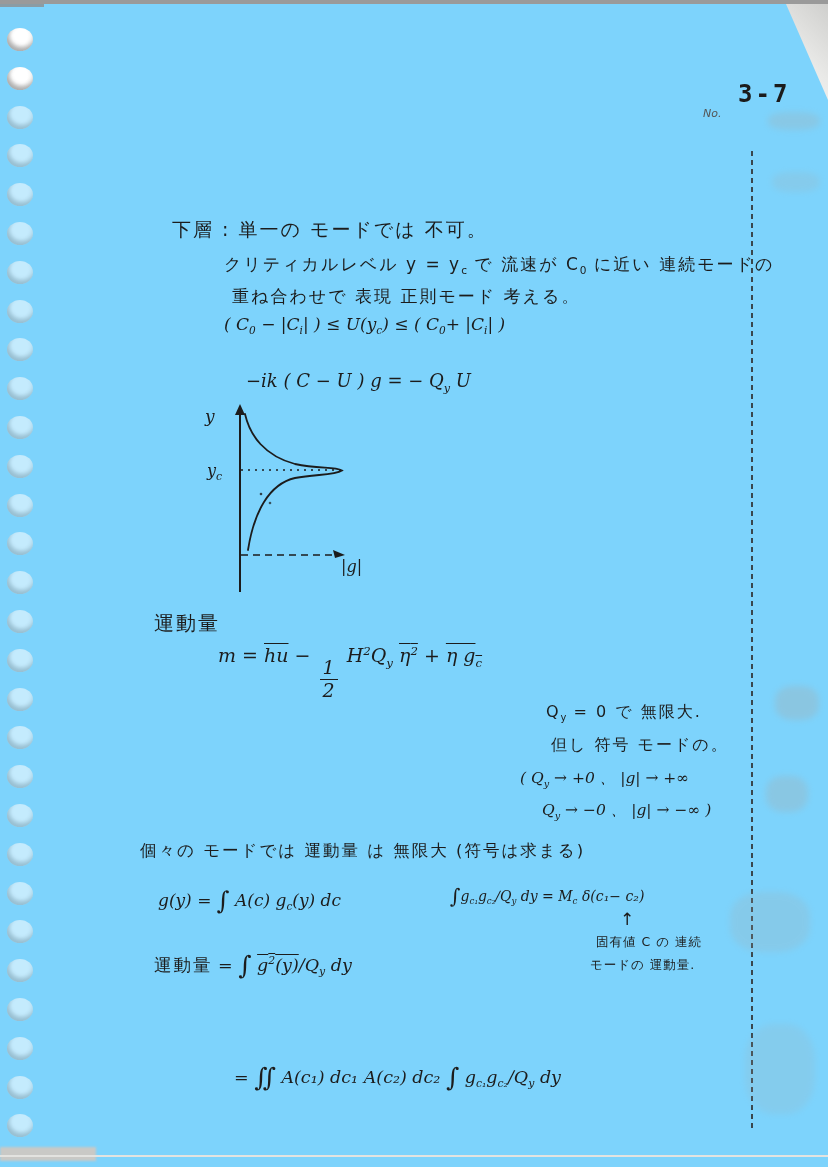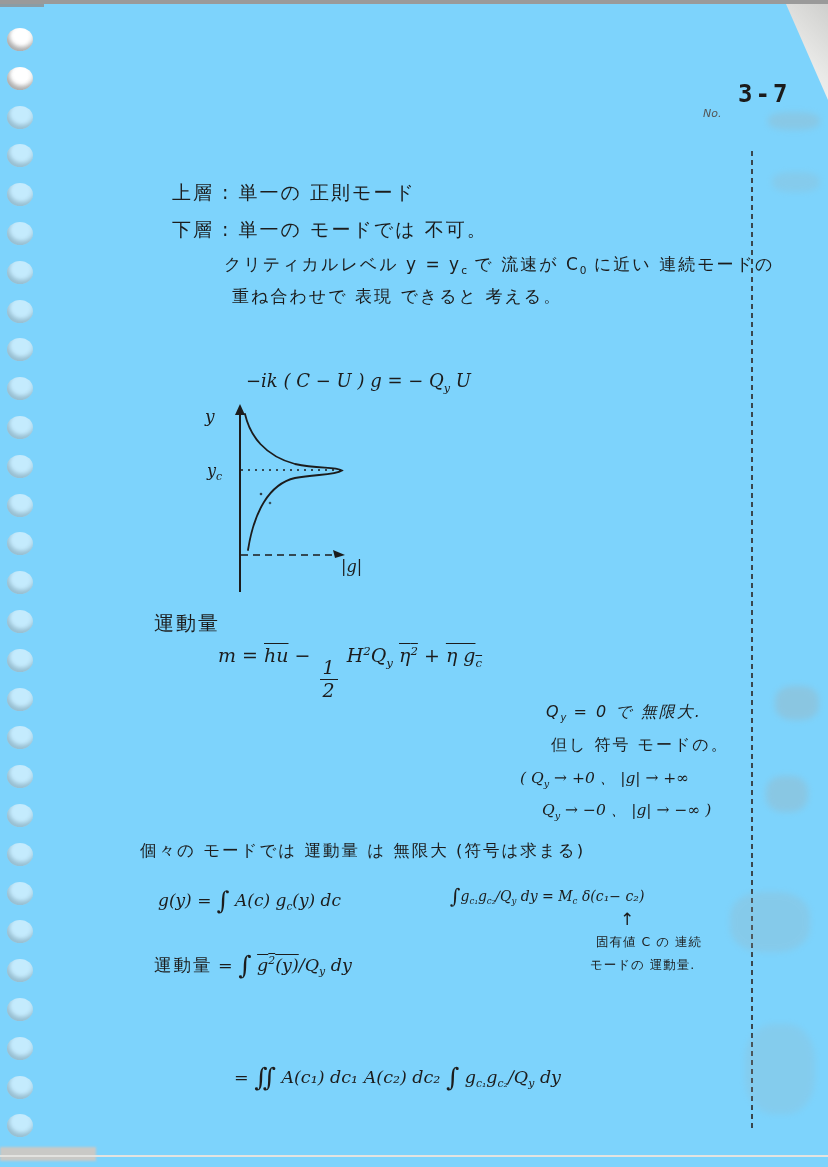--- a/index.html
+++ b/index.html
@@ -80,24 +80,24 @@
   <div class="smudge" style="left:775px;top:682px;width:44px;height:34px;opacity:.3"></div>
   <div class="smudge" style="left:766px;top:772px;width:42px;height:36px;opacity:.28"></div>
   <div class="smudge" style="left:730px;top:888px;width:80px;height:60px;opacity:.2"></div>
   <div class="smudge" style="left:745px;top:1020px;width:70px;height:90px;opacity:.16"></div>
   <div id="bottom-strip"></div>
   <div id="bottom-line"></div>
 
   <div id="page-no-label">No.</div>
   <div id="page-no">3-7</div>
 
-  <div class="jp" style="left:172px;top:176px;font-size:19px;">上層 : 単一の 正則モード</div>
   <div class="jp" style="left:172px;top:213px;font-size:19px;">下層 : 単一の モードでは 不可。</div>
   <div class="jp" style="left:224px;top:249px;font-size:17px;">クリティカルレベル y = y<sub>c</sub> で 流速が C<sub>0</sub> に近い 連続モードの</div>
-  <div class="jp" style="left:232px;top:281px;font-size:17px;">重ね合わせで 表現 できると 考える。</div>
+  <div class="jp" style="left:232px;top:281px;font-size:17px;">重ね合わせで 表現 正則モード 考える。</div>
+  <div class="eq" style="left:224px;top:310px;font-size:17px;">( C<sub>0</sub> −  |C<sub>i</sub>| )  ≤  U(y<sub>c</sub>)  ≤  ( C<sub>0</sub>+ |C<sub>i</sub>| )</div>
   <div class="eq" style="left:246px;top:366px;font-size:18px;">−ik ( C −  U ) g   =  − Q<sub>y</sub> U</div>
 
   <svg style="position:absolute;left:195px;top:396px;" width="240" height="200" viewBox="0 0 240 200">
 
     <line x1="45" y1="10" x2="45" y2="192" stroke="#1c1c1c" stroke-width="2"></line>
     <path d="M 45 4 L 40 15 L 50 15 Z" fill="#1c1c1c"></path>
 
     <line x1="46" y1="70" x2="150" y2="70" stroke="#1c1c1c" stroke-width="1.6" stroke-dasharray="2 5"></line>
 
     <line x1="46" y1="155" x2="140" y2="155" stroke="#1c1c1c" stroke-width="1.6" stroke-dasharray="7 5"></line>
@@ -111,21 +111,21 @@
     <text x="12" y="76" font-size="16" font-style="italic" font-family="DejaVu Serif, serif" fill="#1c1c1c"><tspan>y</tspan><tspan dy="4" font-size="11">c</tspan></text>
     <text x="146" y="172" font-size="16" font-style="italic" font-family="DejaVu Serif, serif" fill="#1c1c1c">|g|</text>
   </svg>
 
   <div class="jp" style="left:154px;top:606px;font-size:20px;">運動量</div>
   <div class="eq" style="left:218px;top:640px;font-size:19px;">m  =   <span class="ov">hu</span>    −    <span class="frac">
         <span class="num">1</span>
         <span class="den">2</span>
       </span> H<sup>2</sup>Q<sub>y</sub> <span class="ov">η<sup>2</sup></span>   +   <span class="ov">η g<sub>c</sub></span></div>
 
-  <div class="jp" style="left:546px;top:698px;font-size:16px;font-style:italic;">Q<sub>y</sub> = 0 で 無限大.</div>
+  <div class="jp" style="left:546px;top:698px;font-size:16px;">Q<sub>y</sub> = 0 で 無限大.</div>
   <div class="jp" style="left:551px;top:731px;font-size:16px;">但し 符号 モードの。</div>
   <div class="eq" style="left:520px;top:764px;font-size:15.5px;">( Q<sub>y</sub> → +0 、 |g| → +∞</div>
   <div class="eq" style="left:542px;top:796px;font-size:15.5px;">Q<sub>y</sub> → −0 、 |g| → −∞  )</div>
 
   <div class="jp" style="left:140px;top:836px;font-size:16.5px;">個々の モードでは 運動量 は 無限大 (符号は求まる)</div>
   <div class="eq" style="left:158px;top:882px;font-size:17px;">g(y)  =  <span class="big">∫</span> A(c) g<sub>c</sub>(y) dc</div>
   <div class="eq" style="left:450px;top:880px;font-size:14px;"><span class="big">∫</span>g<sub>c₁</sub>g<sub>c₂</sub>∕Q<sub>y</sub> dy  =  M<sub>c</sub> δ(c₁− c₂)</div>
   <div id="annot-arrow">↑</div>
   <div class="annot jp" style="left:596px;top:930px;position:absolute;">固有値 C の 連続</div>
   <div class="annot jp" style="left:590px;top:953px;position:absolute;">モードの 運動量.</div>

